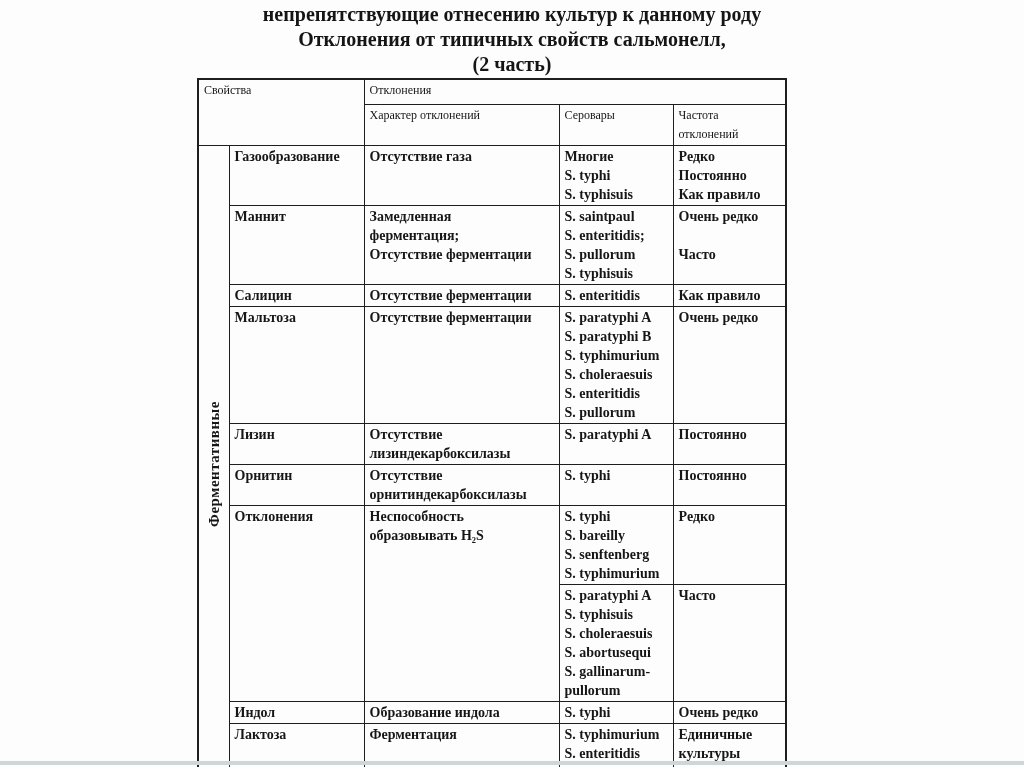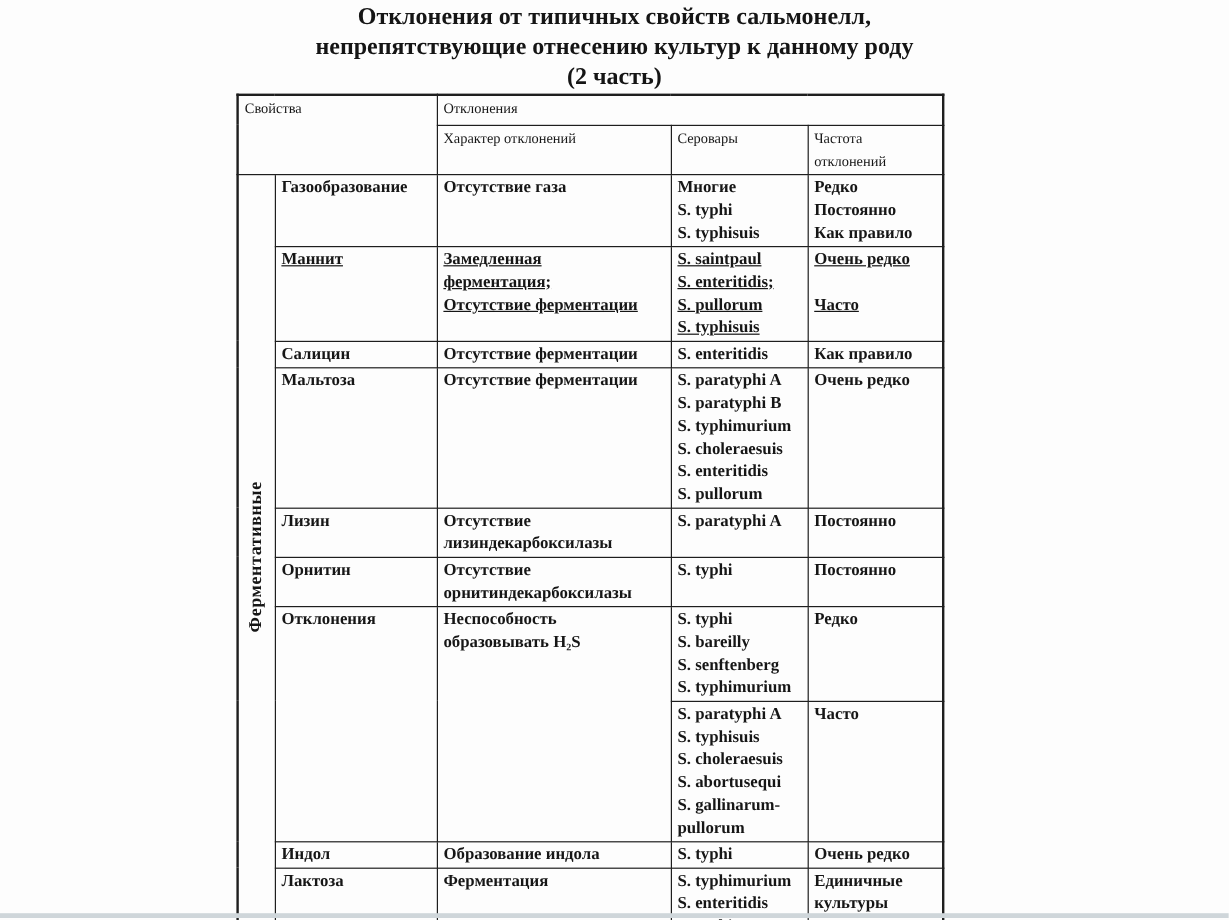--- a/index.html
+++ b/index.html
@@ -30,21 +30,21 @@
   th.hdr-center{text-align:center;}
   td.body-cell{font-weight:bold;}
   .col-vlabel{width:31px;}
   .col-prop{width:135px;}
   .col-char{width:195px;}
   .col-sero{width:114px;}
   .col-freq{width:113px;}
   tr.h1{height:25px;}
   tr.h2{height:40px;}
   tr.r1{height:58px;}
-  tr.r2{height:79px;text-decoration:underline;}
+  tr.r2{height:79px;}
   tr.r3{height:18px;}
   tr.r4{height:113px;padding-left:43px;}
   tr.r5{height:39px;}
   tr.r6{height:38px;}
   tr.r7a{height:77px;}
   tr.r7b{height:113px;}
   tr.r8{height:20px;}
   tr.r9{height:60px;}
   td.vlabel{position:relative;padding:0;}
   td.vlabel .vtext{
@@ -52,22 +52,22 @@
     transform:translate(-50%,-50%) rotate(-90deg);
     white-space:nowrap;font-weight:bold;font-size:15px;letter-spacing:0.5px;
   }
 </style>
 </head>
 <body>
 
 <div class="slide">
 
   <div class="title">
+    <div>непрепятствующие отнесению культур к данному роду</div>
     <div>Отклонения от типичных свойств сальмонелл,</div>
-    <div>непрепятствующие отнесению культур к данному роду</div>
     <div>(2 часть)</div>
   </div>
 
   <table class="dev-table">
     <colgroup>
       <col class="col-vlabel">
         <col class="col-prop">
         <col class="col-char">
         <col class="col-sero">
         <col class="col-freq">

